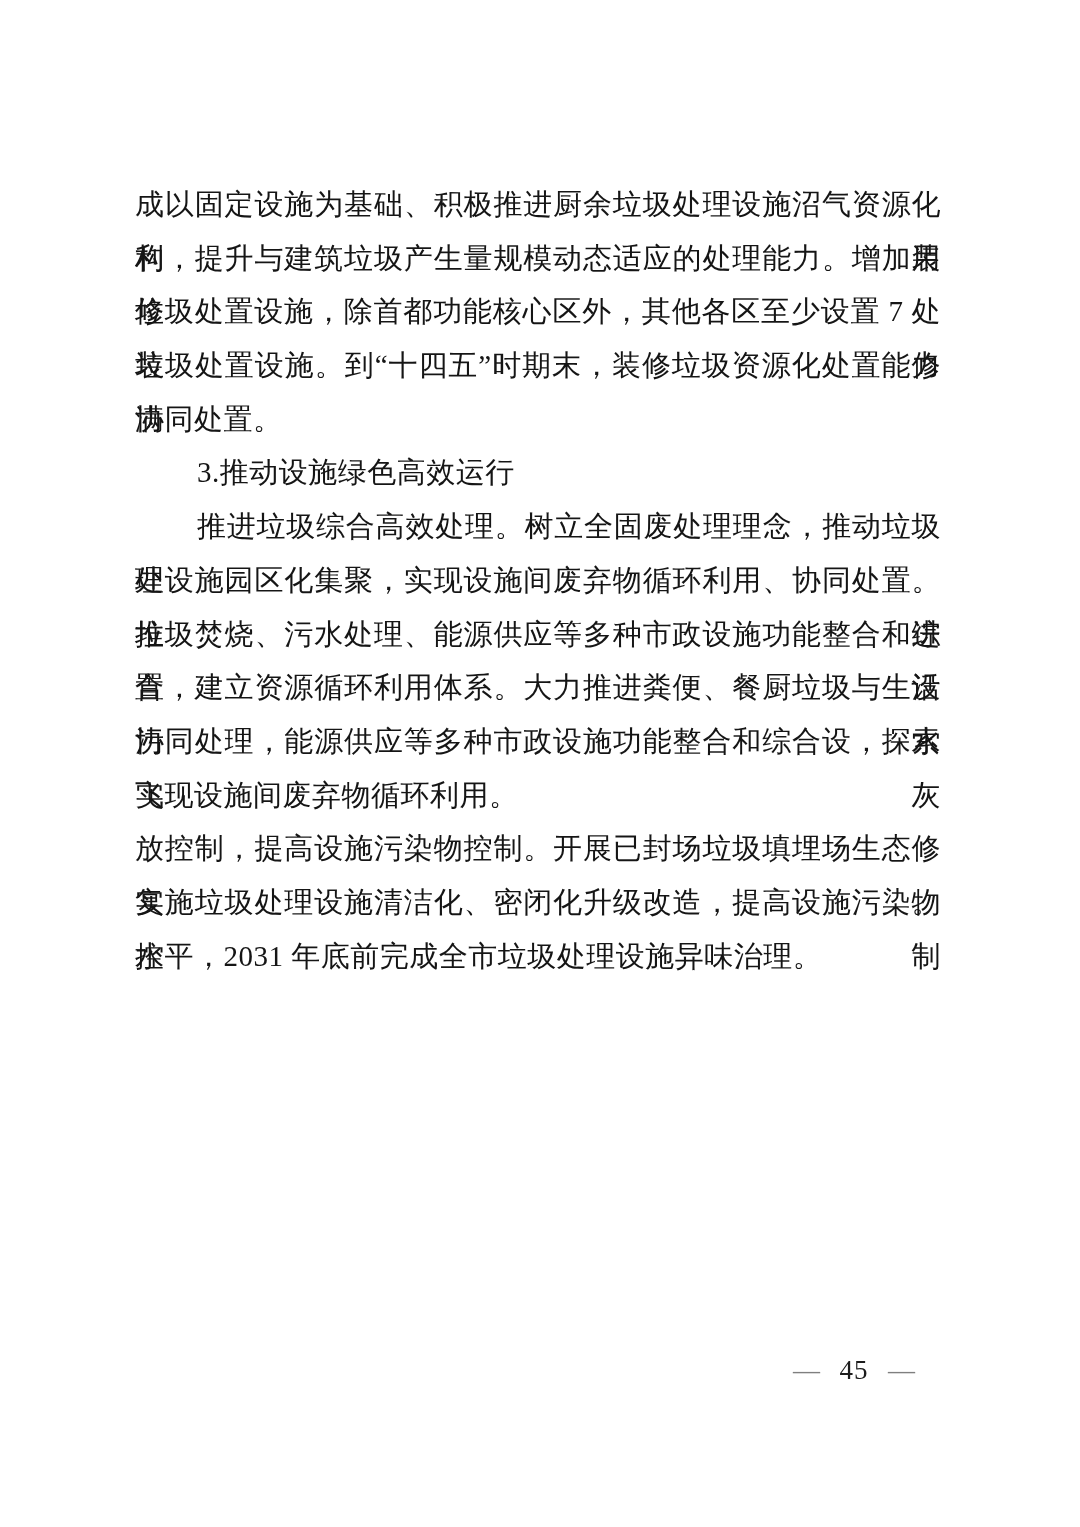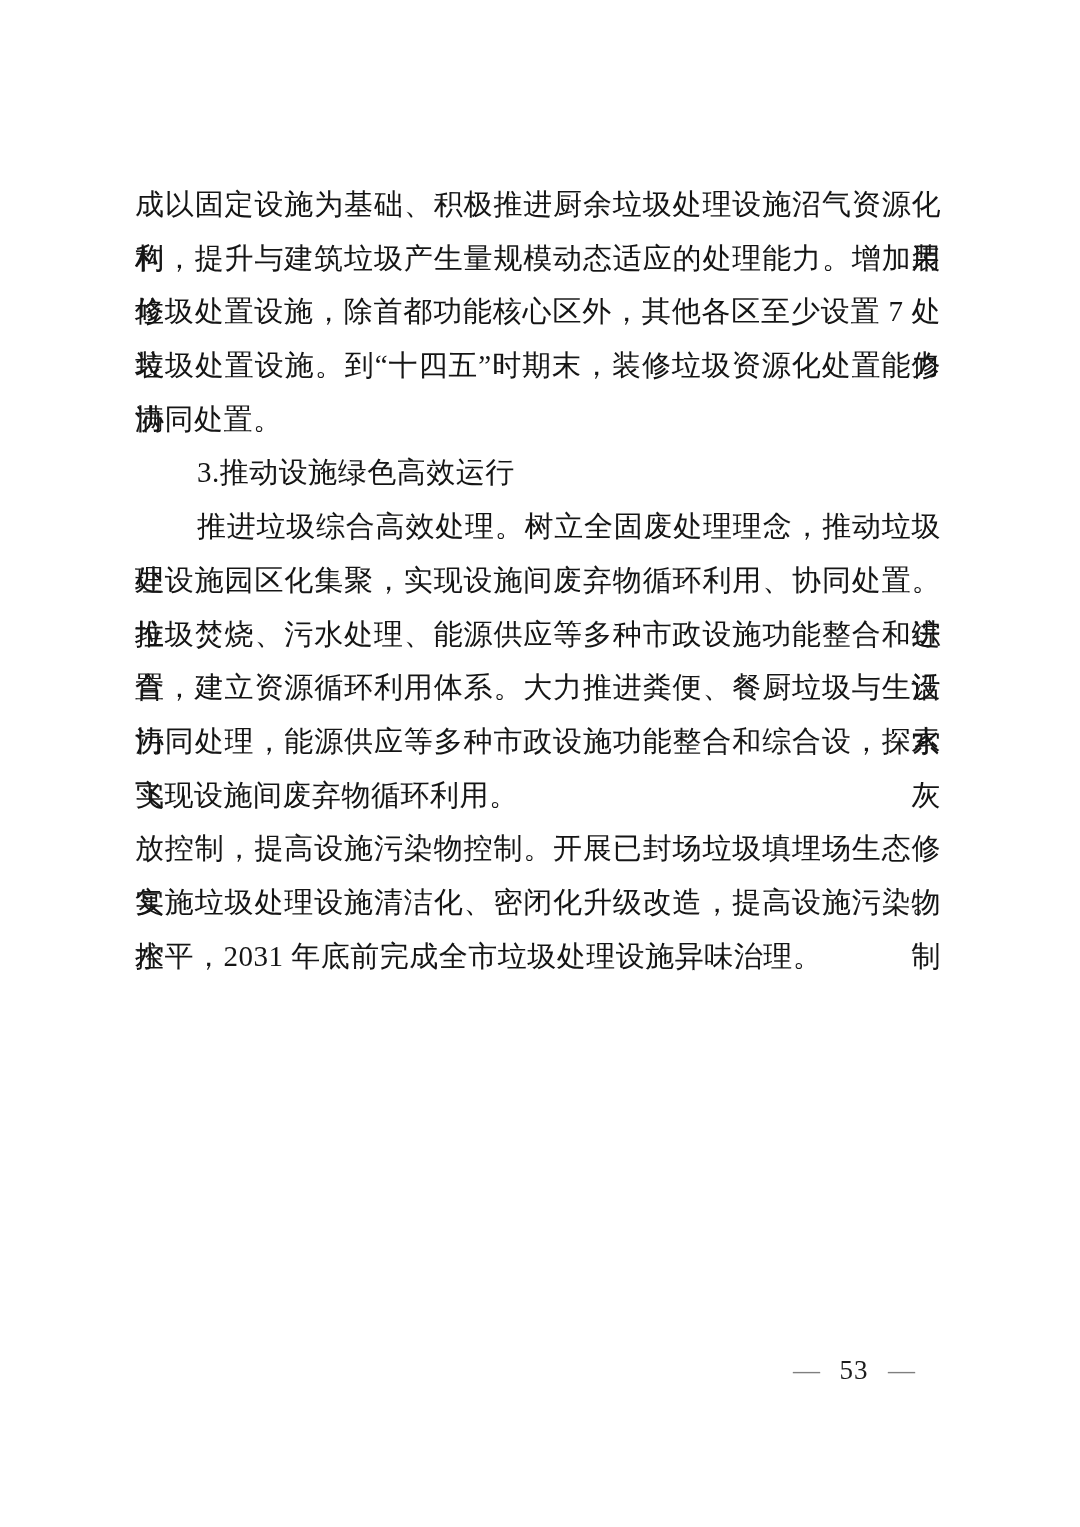--- a/index.html
+++ b/index.html
@@ -73,16 +73,16 @@
     <div class="line just">置，建立资源循环利用体系。大力推进粪便、餐厨垃圾与生活污水</div>
     <div class="line just">协同处理，能源供应等多种市政设施功能整合和综合设，探索飞灰</div>
     <div class="line">实现设施间废弃物循环利用。</div>
     <div class="line just">放控制，提高设施污染物控制。开展已封场垃圾填埋场生态修复。</div>
     <div class="line just">实施垃圾处理设施清洁化、密闭化升级改造，提高设施污染物控制</div>
     <div class="line">水平，2031 年底前完成全市垃圾处理设施异味治理。</div>
   </div>
 
   <div class="pagenum">
     <span class="dash">—</span>
-    <span class="num">53</span>
+    <span class="num">45</span>
     <span class="dash">—</span>
   </div>
 </div>
 
 </body></html>

